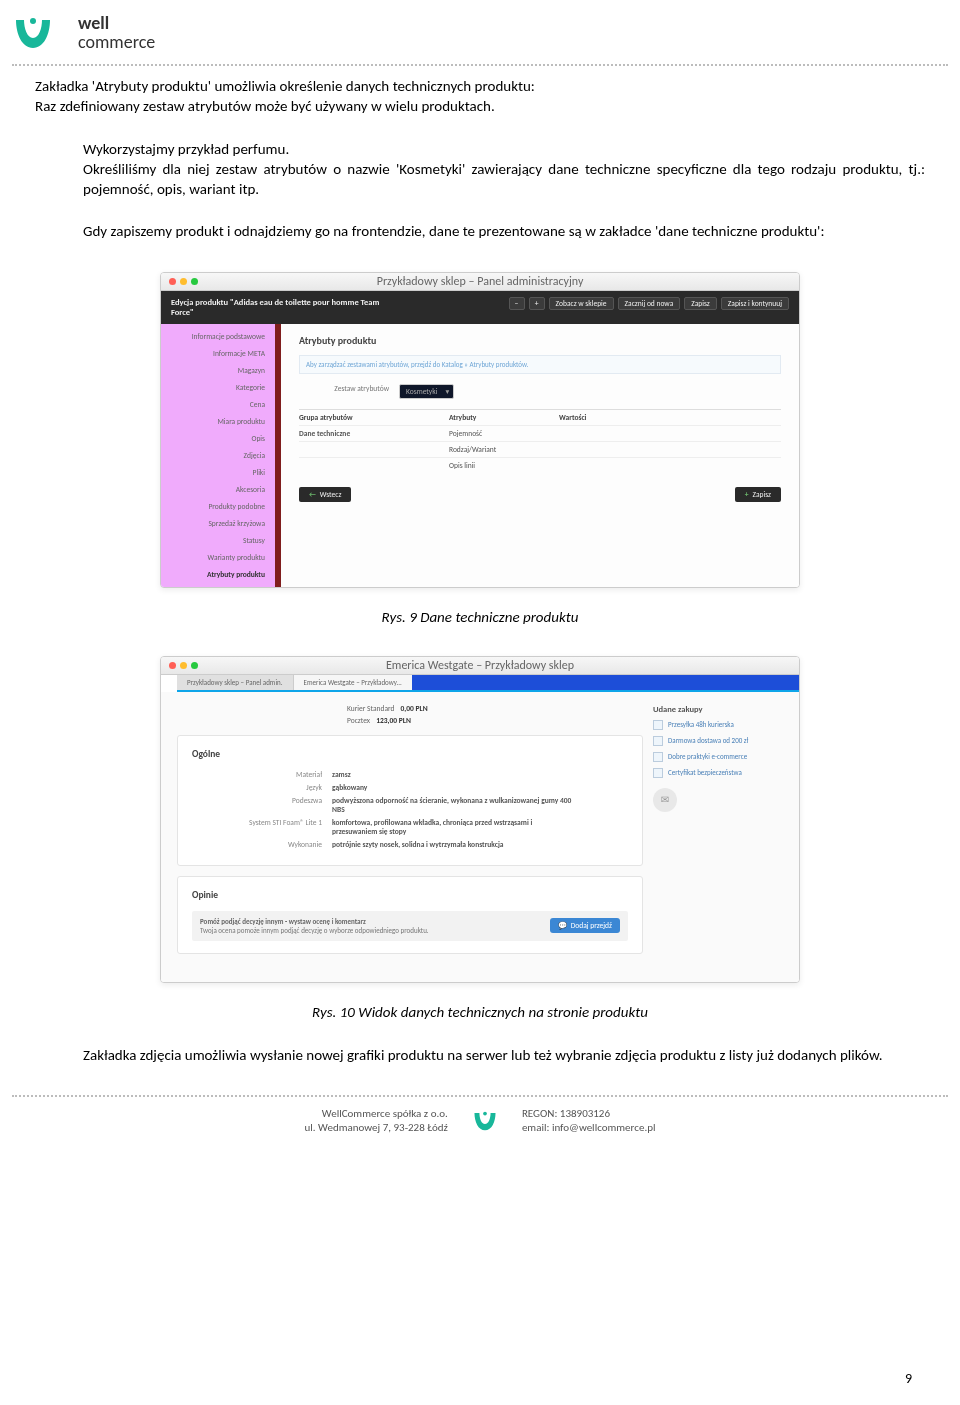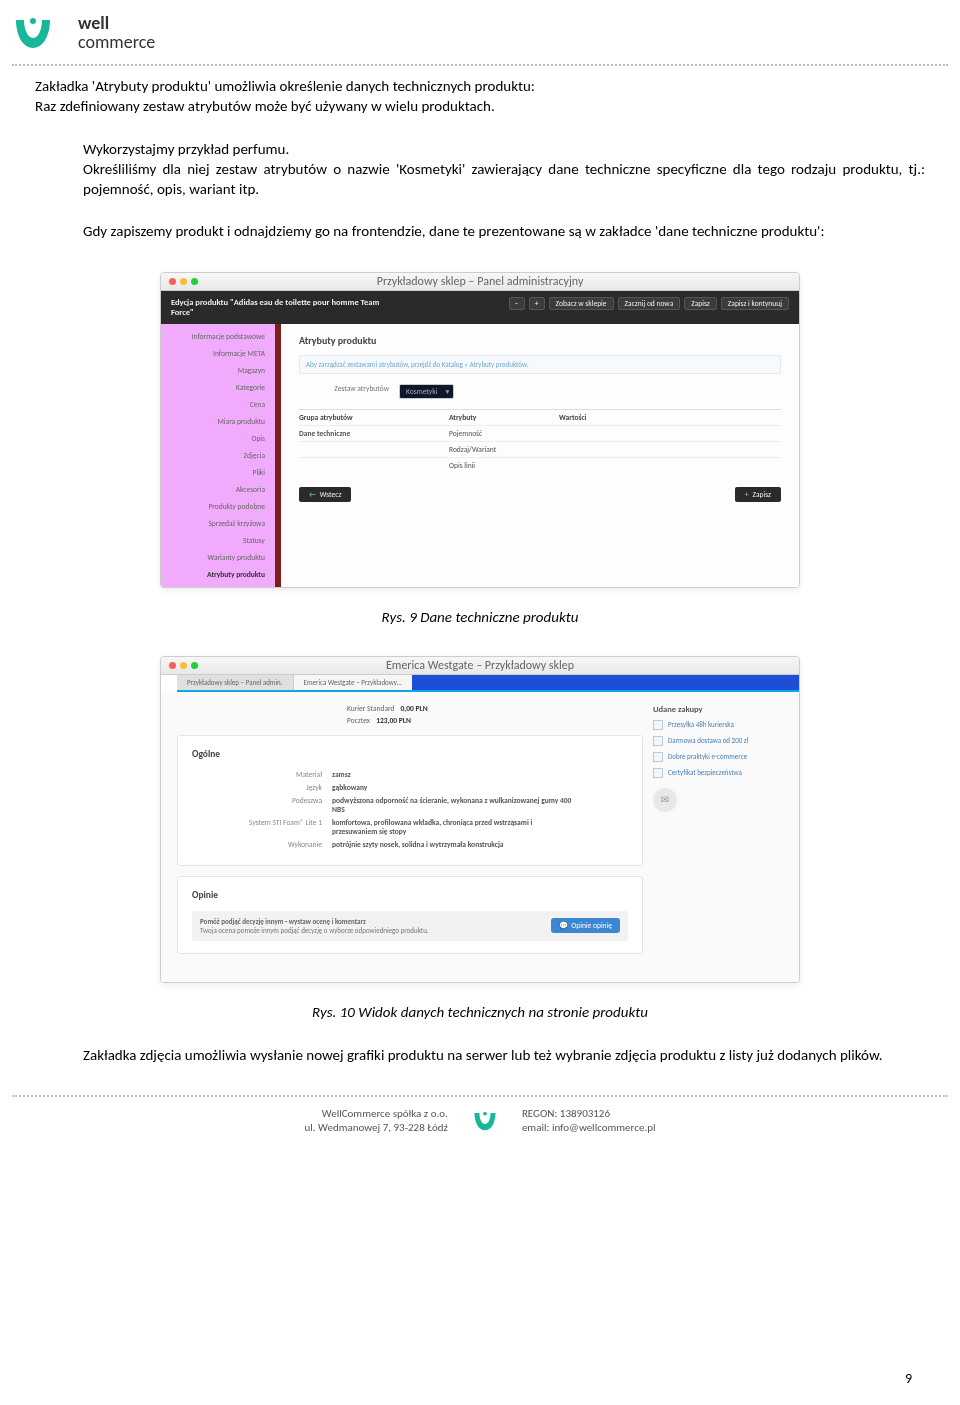--- a/index.html
+++ b/index.html
@@ -327,21 +327,21 @@
 
         <div class="section-box">
           <h5>Opinie</h5>
           <div class="opinie-bar">
             <div>
               <div style="font-weight:bold; color:#666;">Pomóż podjąć decyzję innym - wystaw ocenę i komentarz</div>
               <div>Twoja ocena pomoże innym podjąć decyzję o wyborze odpowiedniego produktu.</div>
             </div>
             <div class="btn-blue">
               <span>💬</span>
-              <span>Opinie opinię</span>
+              <span>Dodaj przejdź</span>
             </div>
           </div>
         </div>
       </div>
       <div class="store-side">
         <h6>Udane zakupy</h6>
         <div class="side-item">
           <span class="side-icon"></span>
           <span>Przesyłka 48h kurierska</span>
         </div>

